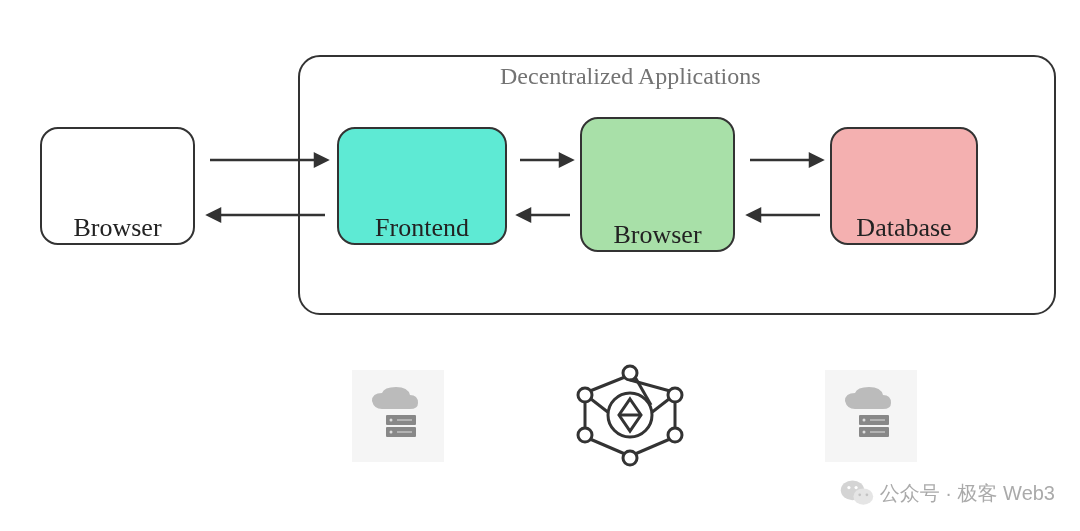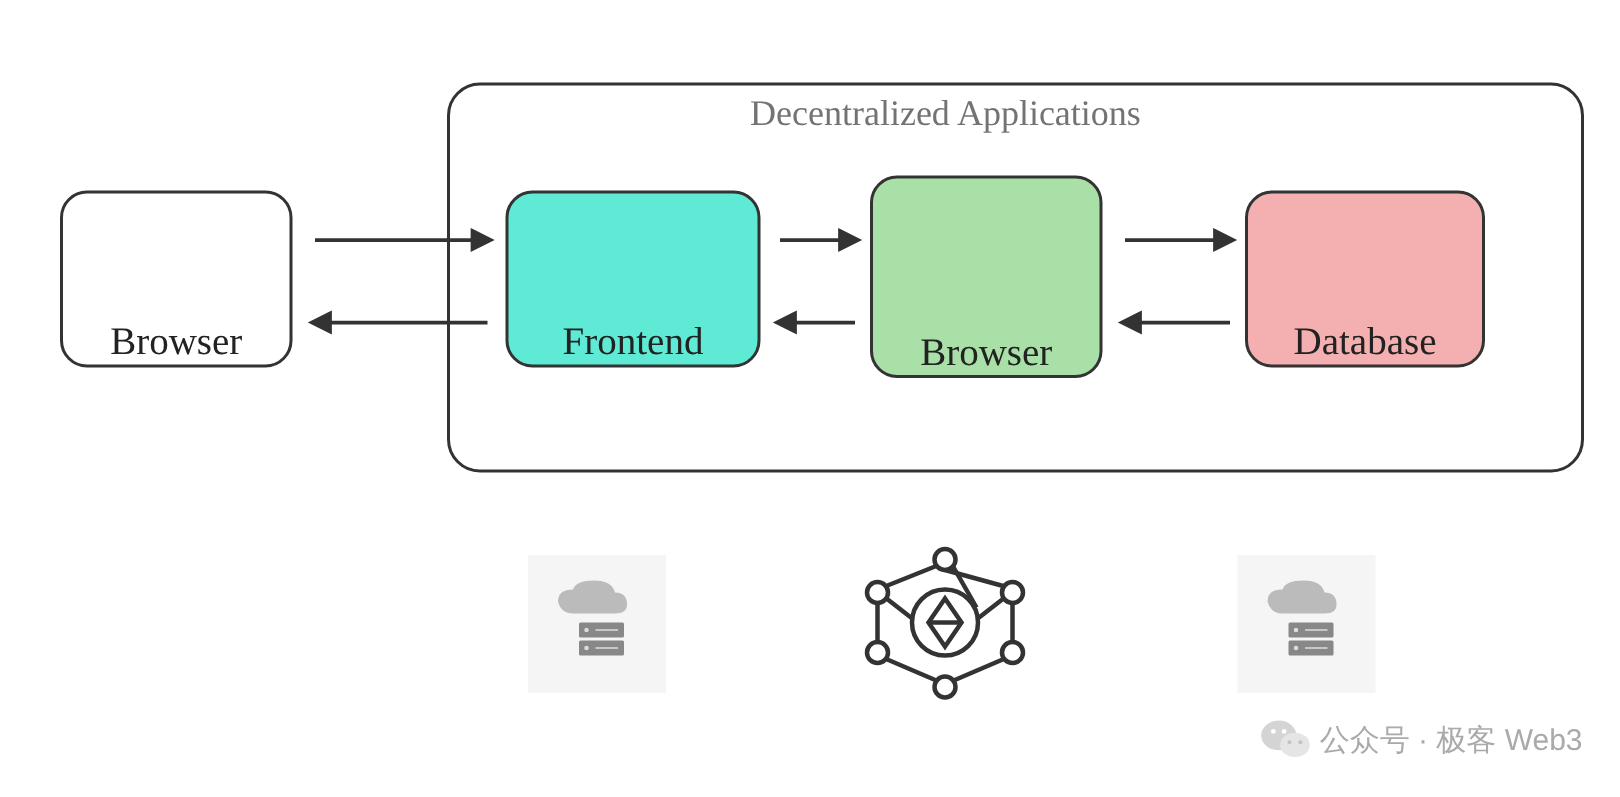--- a/index.html
+++ b/index.html
@@ -54,21 +54,21 @@
     .backend-node {
       left: 580px;
       top: 117px;
       width: 155px;
       height: 135px;
       background: #a8e0a8;
     }
     .database-node {
       left: 830px;
       top: 127px;
-      width: 160px;
+      width: 148px;
       height: 118px;
       background: #f4b0b0;
     }
     .arrow {
       position: absolute;
       stroke: #333;
       stroke-width: 2.5;
       fill: none;
     }
     .arrow-head {

